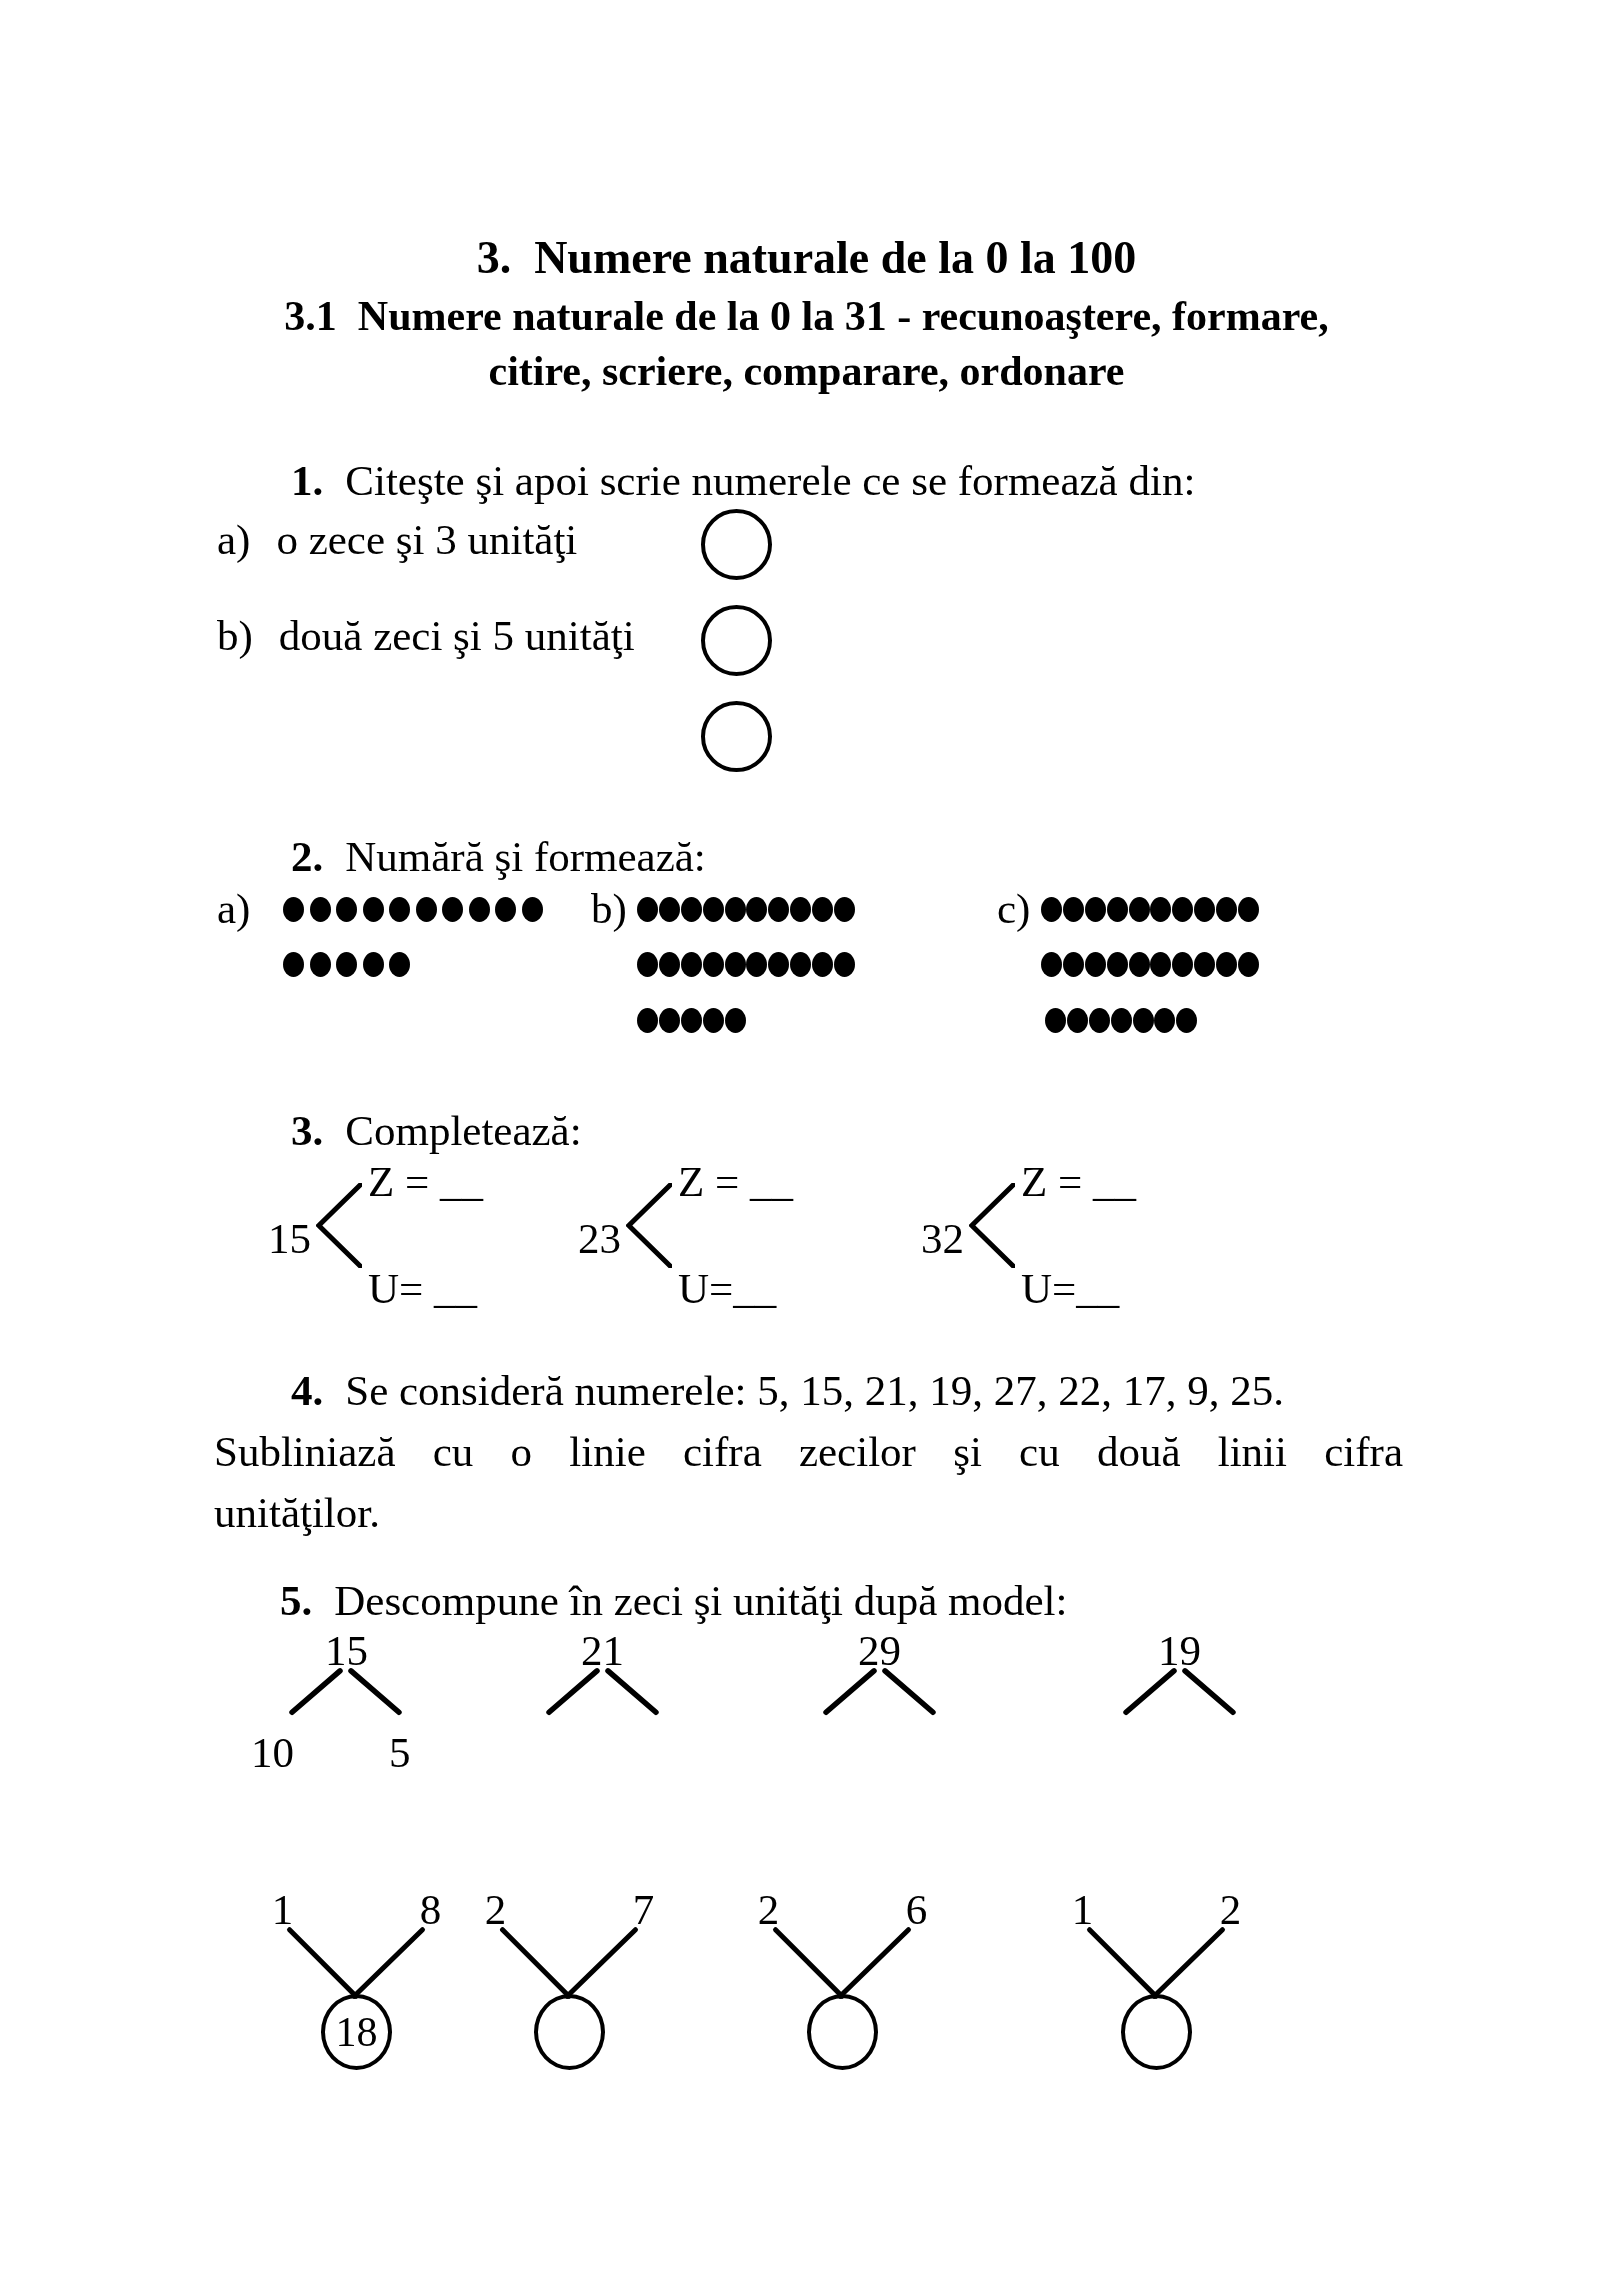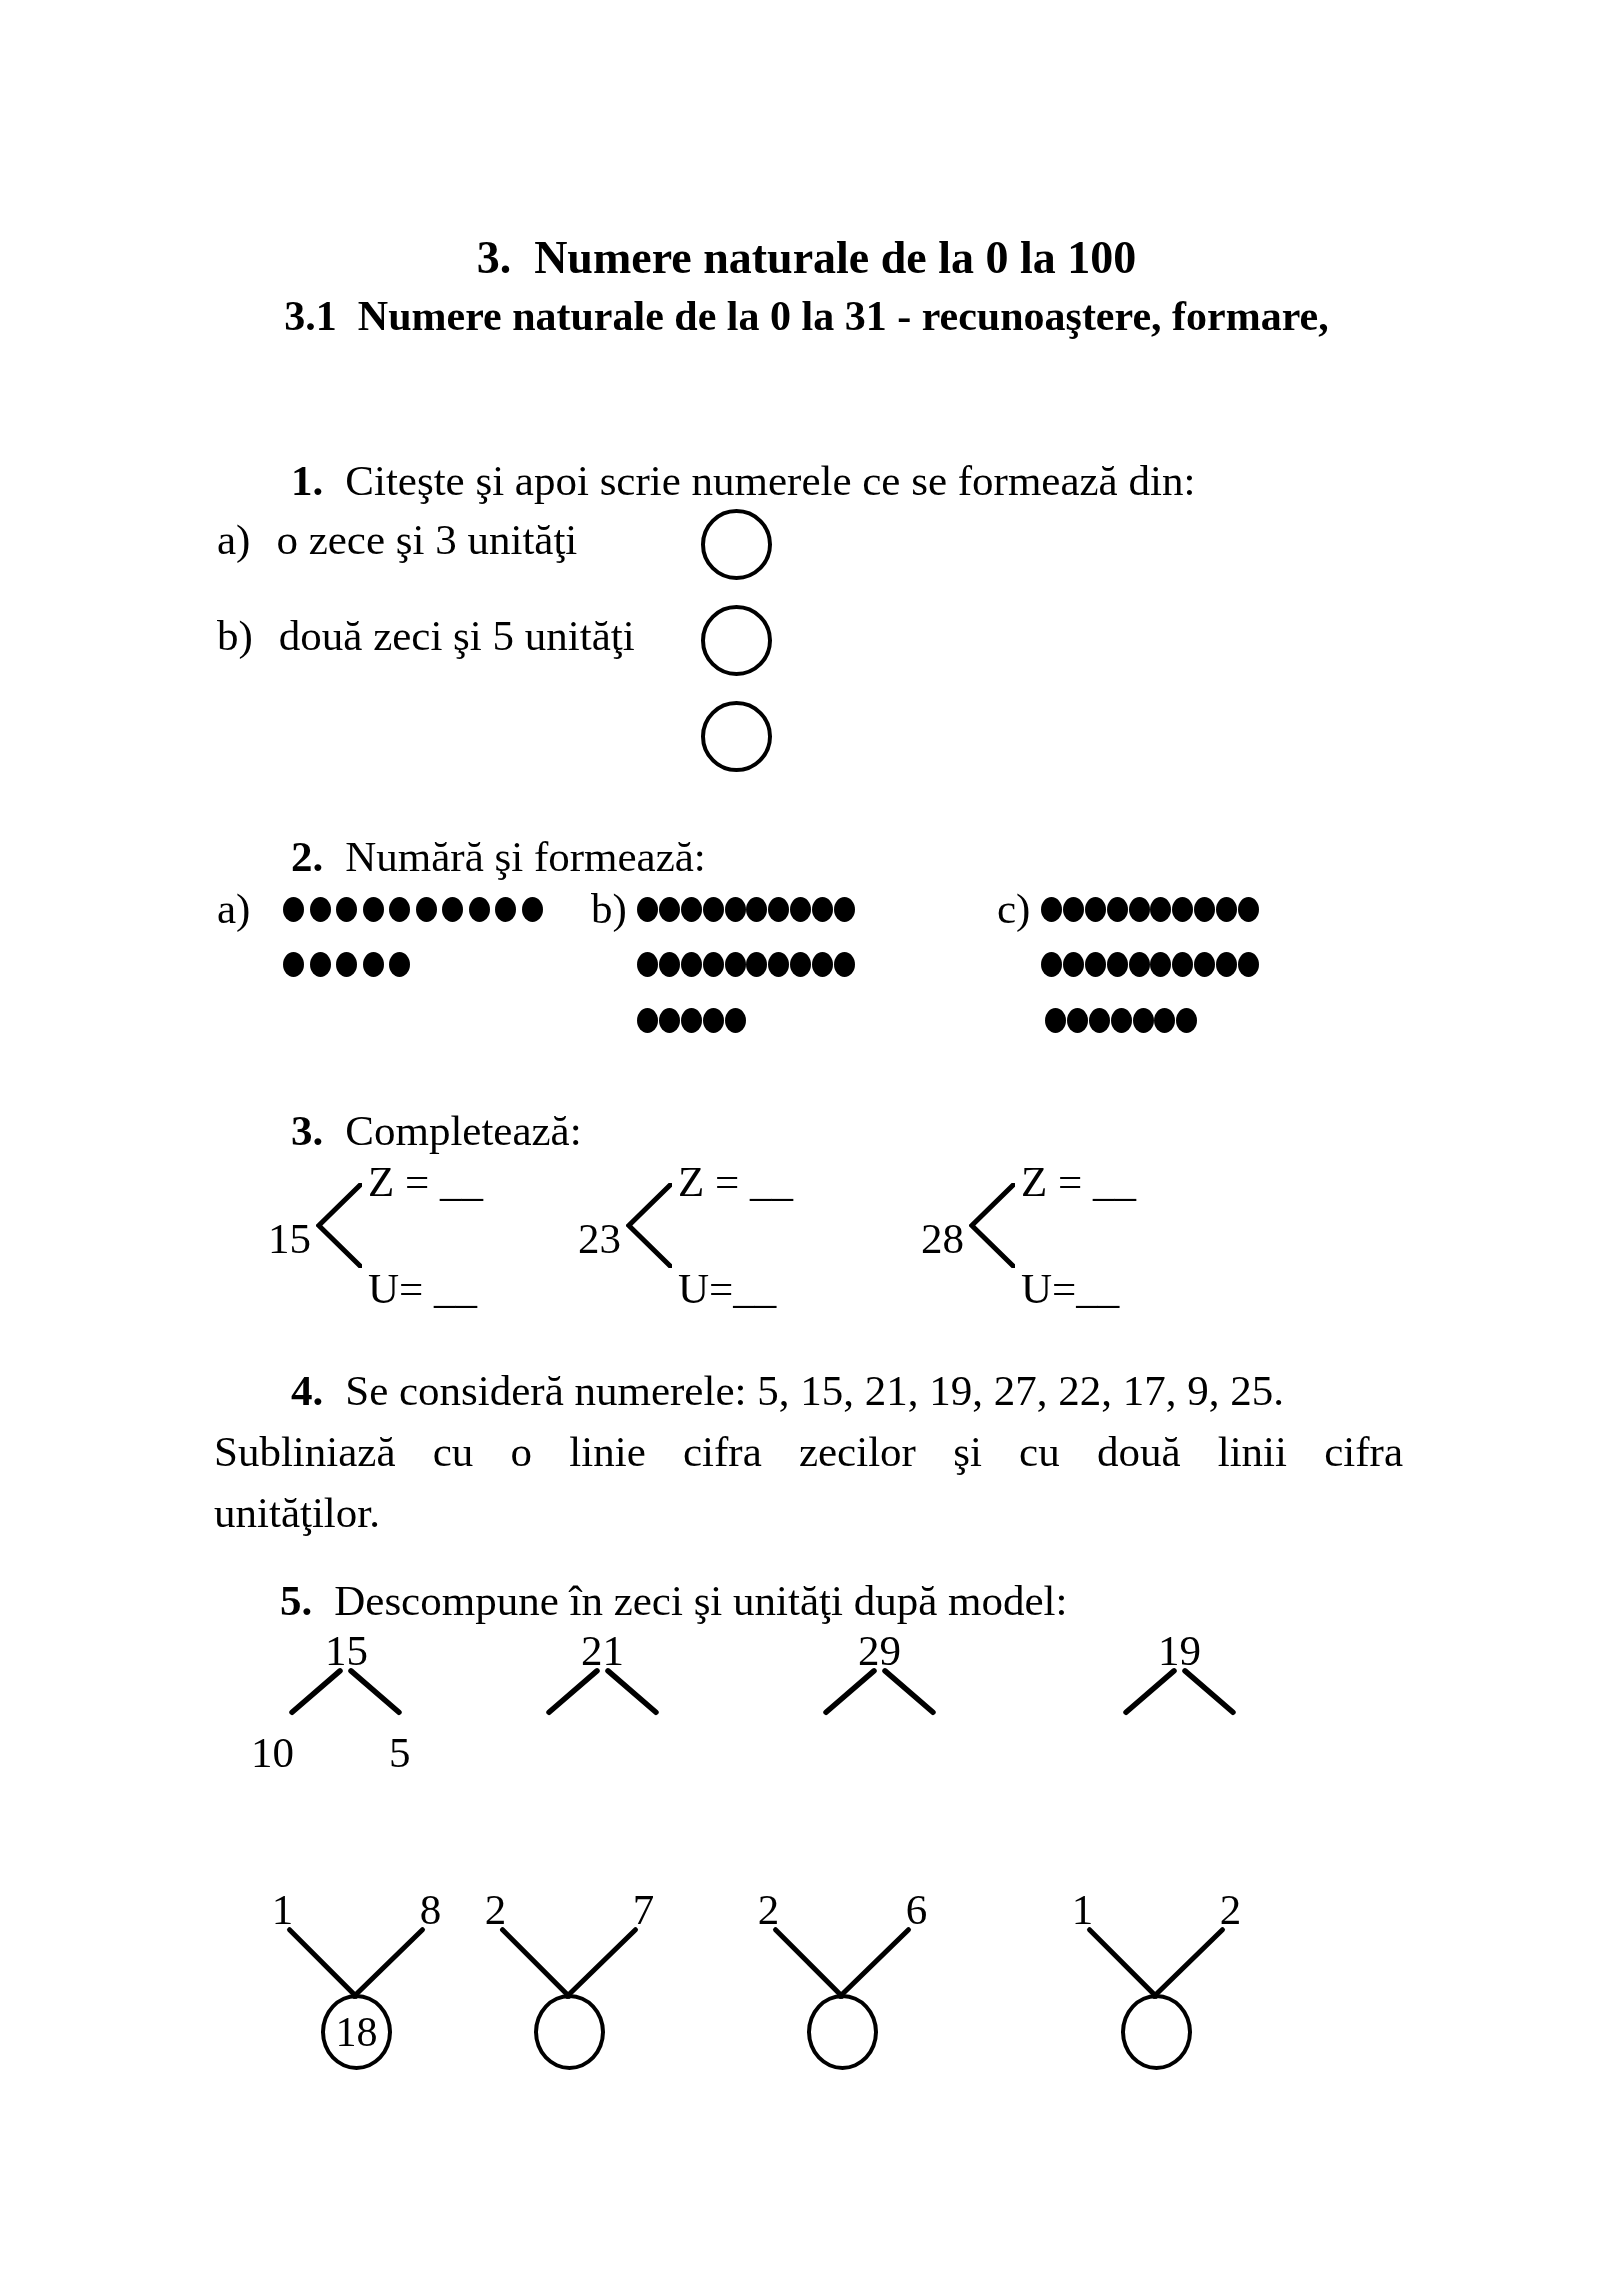--- a/index.html
+++ b/index.html
@@ -63,20 +63,21 @@
   }
   svg{display:block;}
 </style>
 </head>
 <body>
 
 <div class="page">
 
   <div class="abs center page-title" style="top:231px">3.&nbsp; Numere naturale de la 0 la 100</div>
   <div class="abs center page-subtitle" style="top:292px">3.1&nbsp; Numere naturale de la 0 la 31 - recunoaştere, formare,</div>
+  <div class="abs center page-subtitle" style="top:347px">citire, scriere, comparare, ordonare</div>
 
   <div class="abs" style="left:291px;top:456px">
     <span class="ex-num">1.</span><span>Citeşte şi apoi scrie numerele ce se formează din:</span>
   </div>
 
   <div class="abs" style="left:217px;top:515px">
     <span class="item-label">a)</span><span>o zece şi 3 unităţi</span>
   </div>
   <div class="answer-circle" style="left:701px;top:509px"></div>
 
@@ -121,21 +122,21 @@
   <div class="dec-group" style="left:578px">
     <span class="dec-number">23</span>
     <svg class="dec-bracket" width="46" height="85" viewBox="0 0 50 92">
       <polyline points="48,2 3,46 48,90" fill="none" stroke="#000" stroke-width="5.5" stroke-linecap="round"></polyline>
     </svg>
     <span class="dec-z">Z = __</span>
     <span class="dec-u">U=__</span>
   </div>
 
   <div class="dec-group" style="left:921px">
-    <span class="dec-number">28</span>
+    <span class="dec-number">32</span>
     <svg class="dec-bracket" width="46" height="85" viewBox="0 0 50 92">
       <polyline points="48,2 3,46 48,90" fill="none" stroke="#000" stroke-width="5.5" stroke-linecap="round"></polyline>
     </svg>
     <span class="dec-z">Z = __</span>
     <span class="dec-u">U=__</span>
   </div>
 
   <div class="abs" style="left:291px;top:1366px;white-space:nowrap">
     <span class="ex-num">4.</span><span>Se consideră numerele: 5, 15, 21, 19, 27, 22, 17, 9, 25.</span>
   </div>

